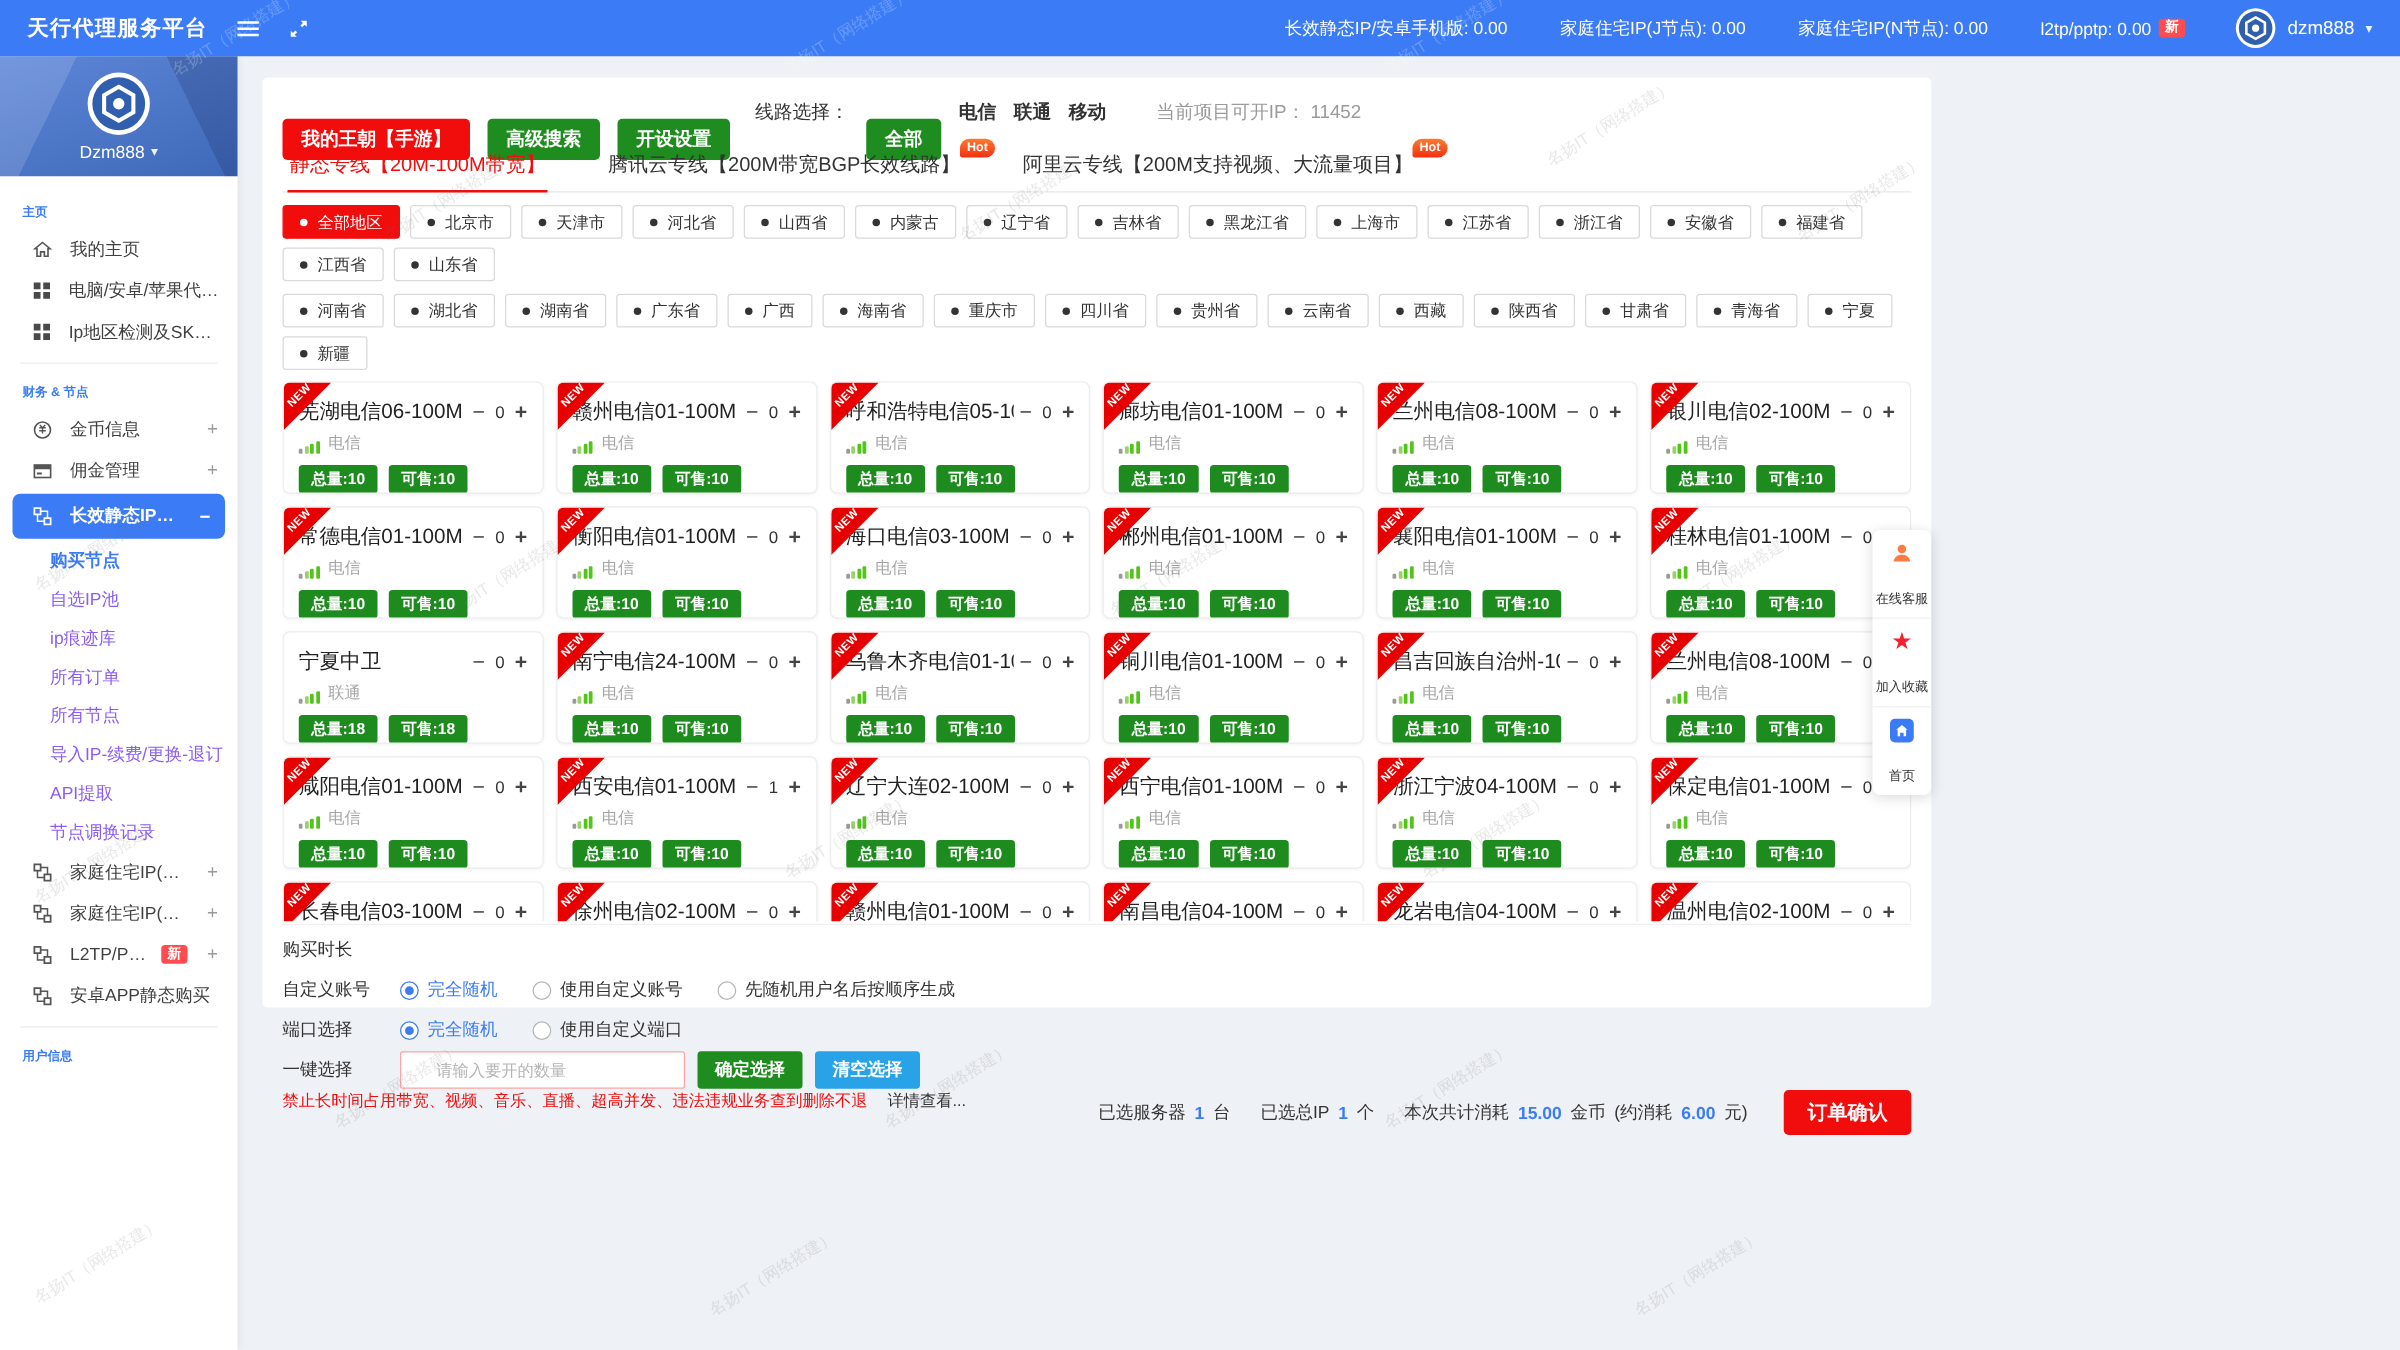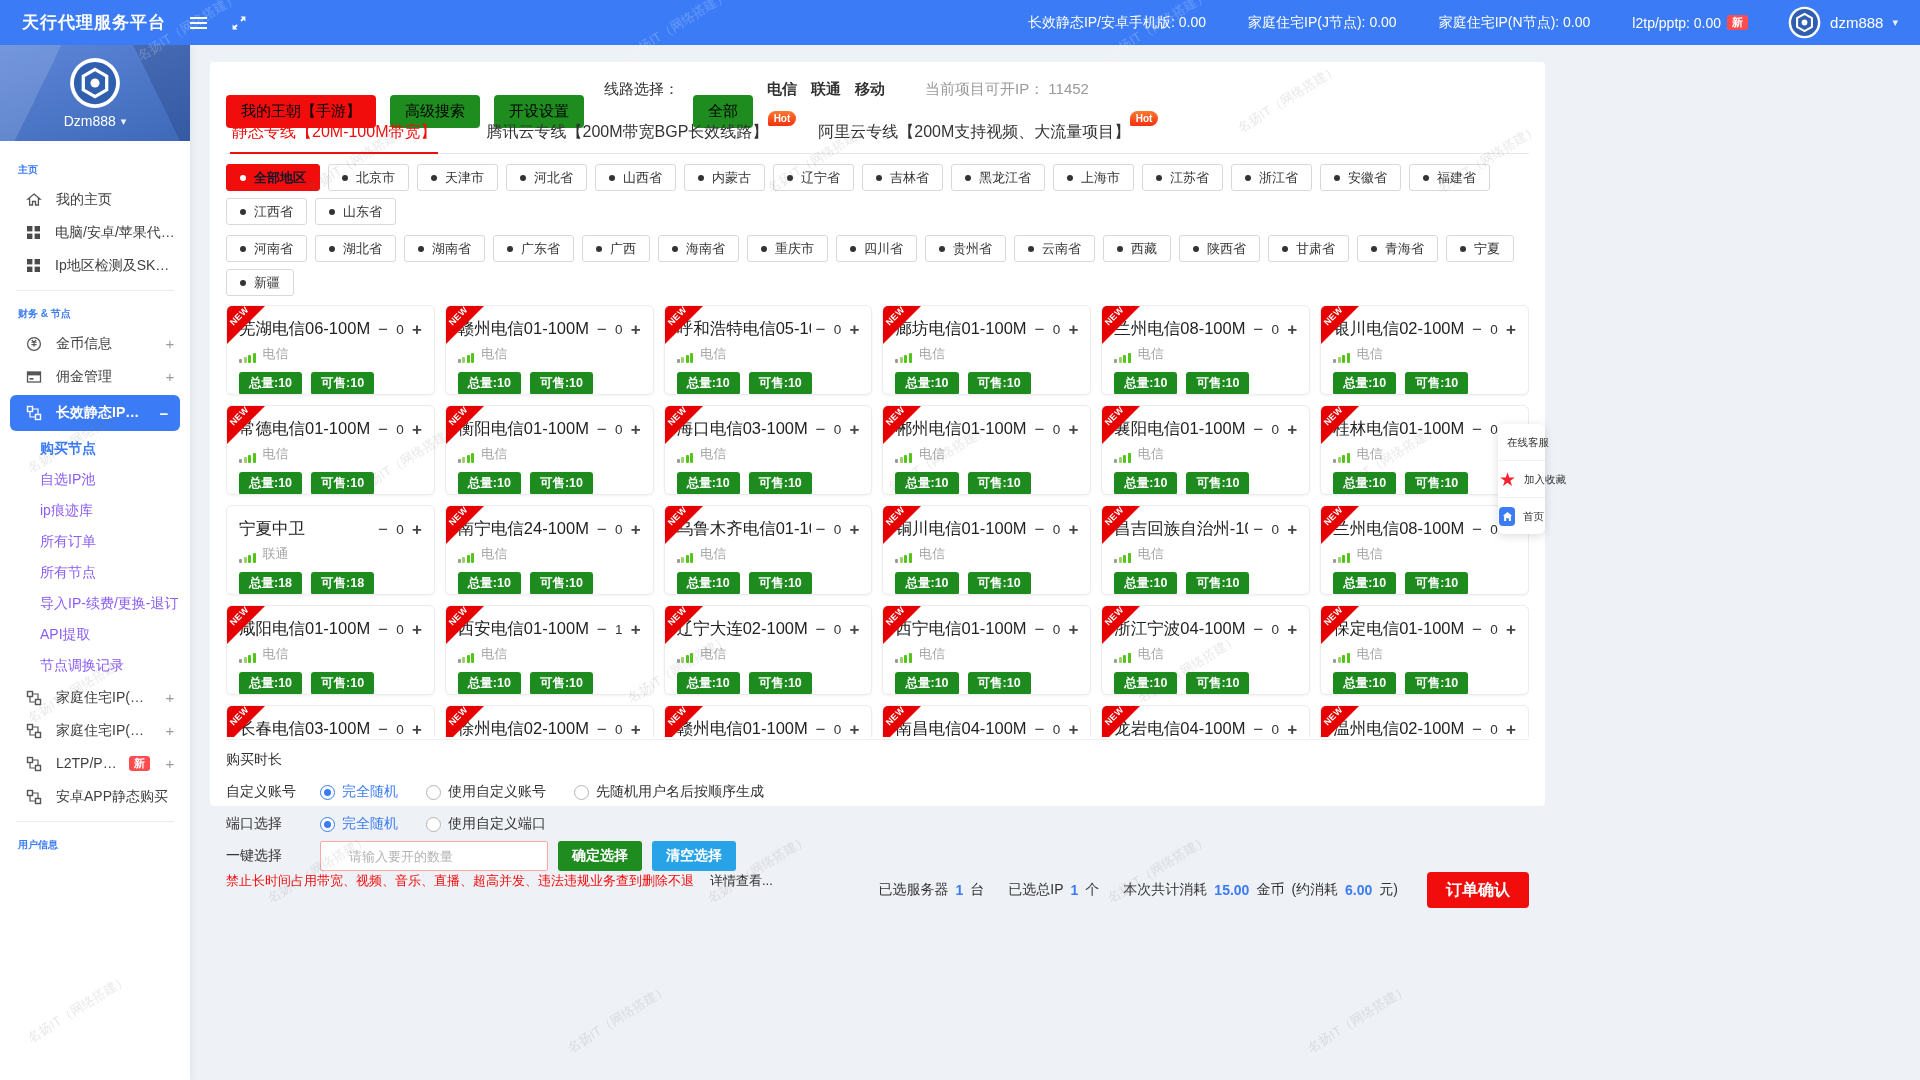--- a/index.html
+++ b/index.html
@@ -44,37 +44,37 @@
   .sb-item.active { background:#3b7cf6; color:#fff; border-radius:6px; margin:2px 10px; padding:0 10px 0 16px; height:36px; font-weight:bold; }
   .sb-sub { height:31px; display:flex; align-items:center; padding-left:40px; color:#8b5cf6; cursor:pointer; }
   .sb-sub.on { color:#3b7cf6; font-weight:bold; }
   .sb-div { border-top:1px solid #ececec; margin:8px 16px; }
   .l2tp-new { margin-left:-8px; }
 
   
   .panel { position:absolute; left:210px; top:62px; width:1335px; height:744px; background:#fff; border-radius:4px; padding:9px 16px 0; z-index:10; }
 
   .toolbar { display:flex; align-items:center; height:36px; gap:14px; }
-  .btn { border:none; cursor:pointer; color:#000000; font-size:15px; font-weight:normal; height:33px; padding:0 15px; border-radius:4px; font-family:inherit;margin-top:44px; }
+  .btn { border:none; cursor:pointer; color:#ffffff; font-size:15px; font-weight:bold; height:33px; padding:0 15px; border-radius:4px; font-family:inherit;margin-top:44px; }
   .btn.red { background:#f20d0d; }
   .btn.green { background:#1f8c1f; }
   .tb-label { font-size:15px; color:#333; margin-left:6px; }
   .tb-line { font-size:15px; color:#333; font-weight:bold; cursor:pointer; }
   .tb-avail { color:#9a9a9a; font-size:15px; margin-left:26px; }
 
   .tabs { display:flex; align-items:flex-end; gap:46px; border-bottom:1px solid #e8e8e8; margin-top:8px; padding:0 4px; }
   .tab { position:relative; padding:7px 2px 10px; font-size:16px; color:#333; cursor:pointer; white-space:nowrap; }
   .tab.active { color:#f20d0d; }
   .tab.active::after { content:""; position:absolute; left:0; right:0; bottom:-1px; height:2px; background:#f20d0d; }
   .hot-badge { position:absolute; top:-4px; right:-26px; background:linear-gradient(180deg,#ff7a2f,#f4300f); color:#fff; font-size:10px; font-weight:bold; padding:2px 6px; border-radius:8px 8px 8px 2px; }
 
   .chips { display:flex; flex-wrap:wrap; gap:7px 8px; margin-top:10px; }
   .chip { height:27px; display:flex; align-items:center; gap:8px; border:1px solid #d9d9d9; border-radius:3px; background:#fff; padding:0 13px; font-size:13px; color:#333; cursor:pointer; white-space:nowrap; }
   .chip .dot { width:6px; height:6px; border-radius:50%; background:#333; }
-  .chip.active { background:#f20d0d; border-color:#f20d0d; color:#0f172a; font-weight:bold; }
+  .chip.active { background:#f20d0d; border-color:#f20d0d; color:#ffffff; font-weight:normal; }
   .chip.active .dot { background:#fff; }
 
   .cards { display:grid; grid-template-columns:repeat(6,1fr); gap:10px; margin-top:9px; height:432px; overflow:hidden; }
   .card { position:relative; background:#fff; border:1px solid #ececec; border-radius:6px; box-shadow:0 1px 3px rgba(0,0,0,.05); padding:12px 12px 10px; overflow:hidden; height:90px; }
   .ribbon { position:absolute; left:0; top:0; width:0; height:0; border-top:38px solid #e60000; border-right:38px solid transparent; }
   .ribbon i { position:absolute; top:-33px; left:1px; color:#fff; font-size:9px; font-weight:bold; font-style:normal; transform:rotate(-45deg); letter-spacing:.5px; }
   .c-top { display:flex; align-items:center; gap:5px; }
   .c-title { flex:1; font-size:16.5px; color:#222; white-space:nowrap; overflow:hidden; }
   .stepper { display:flex; align-items:center; gap:6px; }
   .step { cursor:pointer; color:#444; font-size:17px; line-height:1; }
@@ -112,21 +112,21 @@
   .sm-btn.blue { background:#28a3e8; }
   .warn-row { display:flex; align-items:flex-start; height:44px; font-size:13px; }
   .warn { color:#f20d0d; }
   .detail { color:#333; margin-left:16px; cursor:pointer; }
   .summary { margin-left:auto; display:flex; align-items:center; gap:7px; font-size:14px; color:#333; white-space:nowrap; }
   .blue-v { color:#3b7cf6; font-weight:bold; }
   .order-btn { background:#f20d0d; border:none; color:#fff; font-size:16px; font-weight:bold; height:36px; padding:0 19px; border-radius:4px; margin-left:22px; cursor:pointer; font-family:inherit; }
 
   
   .side-widget { position:absolute; left:1498px; top:424px; width:47px; background:#fff; border-radius:6px; box-shadow:0 2px 10px rgba(0,0,0,.14); z-index:40; }
-  .sw-cell { padding:9px 1px 8px; display:flex; flex-direction:row; align-items:center; gap:8px; cursor:pointer; border-bottom:1px solid #f0f0f0; }
+  .sw-cell { padding:9px 1px 8px; display:flex; flex-direction:column; align-items:center; gap:20px; cursor:pointer; border-bottom:1px solid #f0f0f0; }
   .sw-cell:last-child { border-bottom:none; }
   .sw-label { font-size:10.5px; color:#333; white-space:nowrap; }
   .star-ic { color:#f5222d; font-size:19px; line-height:1; }
   .home-ic { width:19px; height:19px; background:#3b7cf6; border-radius:4px; display:flex; align-items:center; justify-content:center; }
 </style>
 </head>
 <body>
 
 <div class="header">
   <span class="brand">天行代理服务平台</span>

